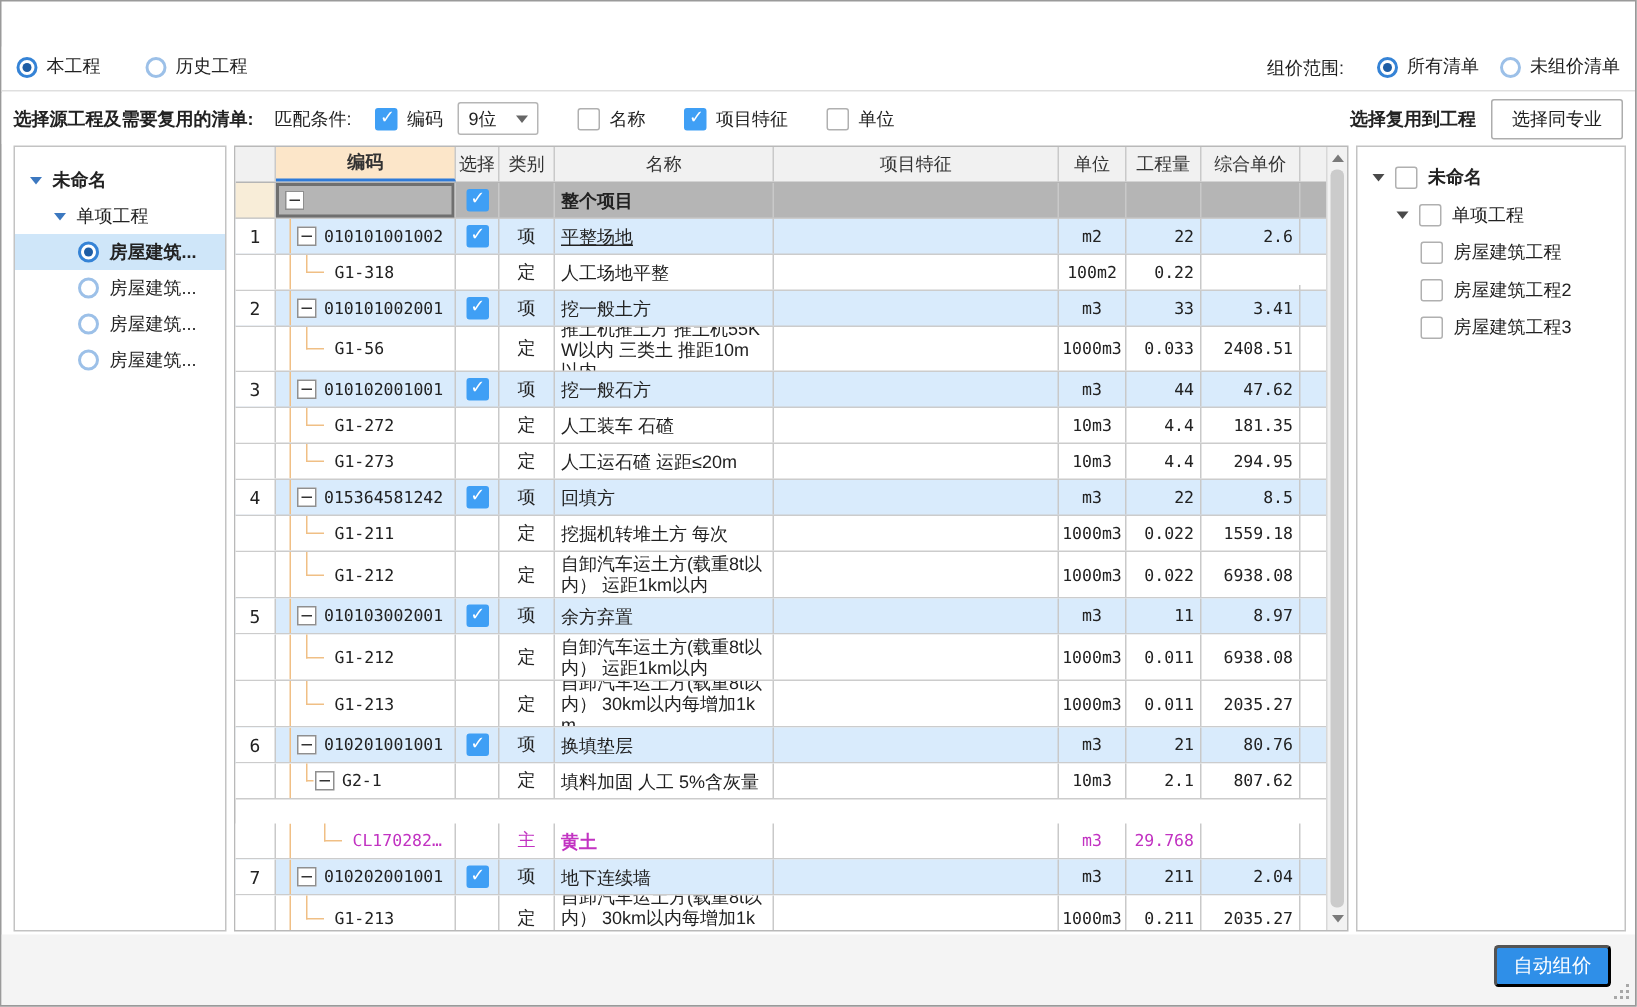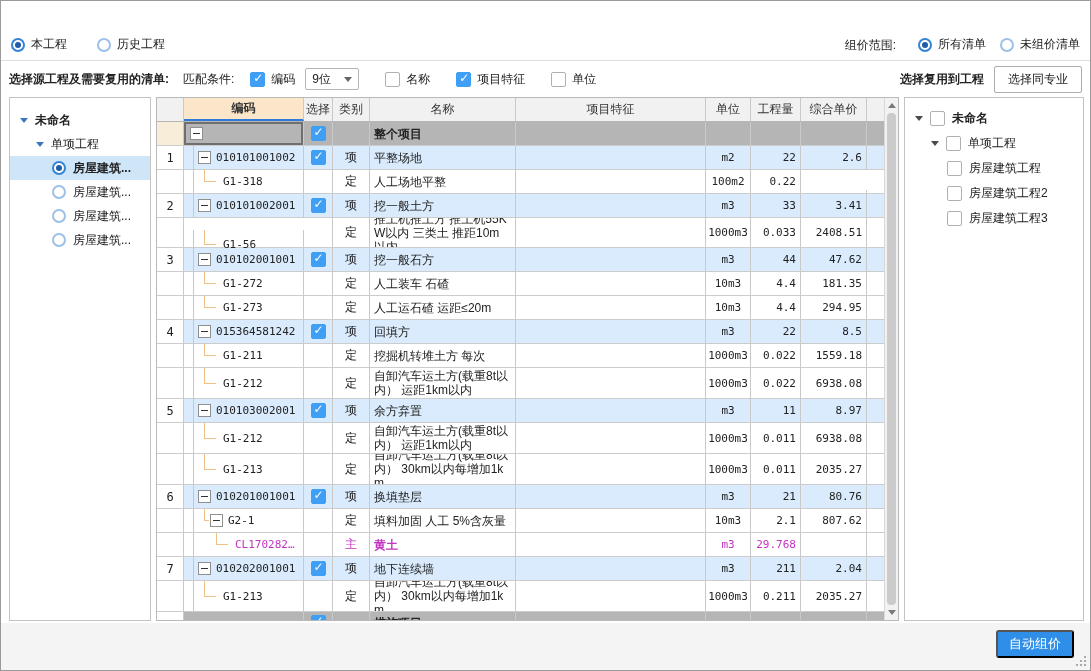--- a/index.html
+++ b/index.html
@@ -228,21 +228,21 @@
             <div class="td num" style="width: 27px;">1</div>
             <div class="td code lv-item" style="width: 120px;">
               <span class="pass"></span>
               <span class="exbox"></span>
               <span class="codetext">010101001002</span>
             </div>
             <div class="td sel-td" style="width: 29px;">
               <span class="cb checked"></span>
             </div>
             <div class="td cat" style="width: 37px;">项</div>
-            <div class="td namec" style="width: 146px;">平整场地</div>
+            <div class="td namec" style="width: 146px; text-decoration: underline;">平整场地</div>
             <div class="td feat" style="width: 190px;"></div>
             <div class="td unit" style="width: 45px;">m2</div>
             <div class="td rnum" style="width: 50px;">22</div>
             <div class="td rnum" style="width: 66px;">2.6</div>
           </div>
           <div class="tr bg-white" style="height: 24px;">
             <div class="td num" style="width: 27px;"></div>
             <div class="td code lv-sub" style="width: 120px;">
               <span class="pass"></span>
               <span class="elbow e1"></span>
@@ -268,21 +268,21 @@
             </div>
             <div class="td cat" style="width: 37px;">项</div>
             <div class="td namec" style="width: 146px;">挖一般土方</div>
             <div class="td feat" style="width: 190px;"></div>
             <div class="td unit" style="width: 45px;">m3</div>
             <div class="td rnum" style="width: 50px;">33</div>
             <div class="td rnum" style="width: 66px;">3.41</div>
           </div>
           <div class="tr bg-white" style="height: 30px;">
             <div class="td num" style="width: 27px;"></div>
-            <div class="td code lv-sub" style="width: 120px; margin-top: 12px;">
+            <div class="td code lv-sub" style="width: 120px;">
               <span class="pass"></span>
               <span class="elbow e1"></span>
               <span class="codetext">G1-56</span>
             </div>
             <div class="td sel-td" style="width: 29px;"></div>
             <div class="td cat" style="width: 37px;">定</div>
             <div class="td namec" style="width: 146px;">推土机推土方 推土机55KW以内 三类土 推距10m以内</div>
             <div class="td feat" style="width: 190px;"></div>
             <div class="td unit" style="width: 45px;">1000m3</div>
             <div class="td rnum" style="width: 50px;">0.033</div>
@@ -455,21 +455,21 @@
               <span class="codetext">G2-1</span>
             </div>
             <div class="td sel-td" style="width: 29px;"></div>
             <div class="td cat" style="width: 37px;">定</div>
             <div class="td namec" style="width: 146px;">填料加固 人工 5%含灰量</div>
             <div class="td feat" style="width: 190px;"></div>
             <div class="td unit" style="width: 45px;">10m3</div>
             <div class="td rnum" style="width: 50px;">2.1</div>
             <div class="td rnum" style="width: 66px;">807.62</div>
           </div>
-          <div class="tr bg-white" style="height: 24px;">
+          <div class="tr bg-white" style="height: 24px; margin-top: 16px;">
             <div class="td num" style="width: 27px;"></div>
             <div class="td code lv-sub3" style="width: 120px;">
               <span class="pass"></span>
               <span class="elbow e2"></span>
               <span class="codetext mag">CL170282…</span>
             </div>
             <div class="td sel-td" style="width: 29px;"></div>
             <div class="td cat mag" style="width: 37px;">主</div>
             <div class="td namec mag" style="width: 146px; font-weight: bold;">黄土</div>
             <div class="td feat" style="width: 190px;"></div>

